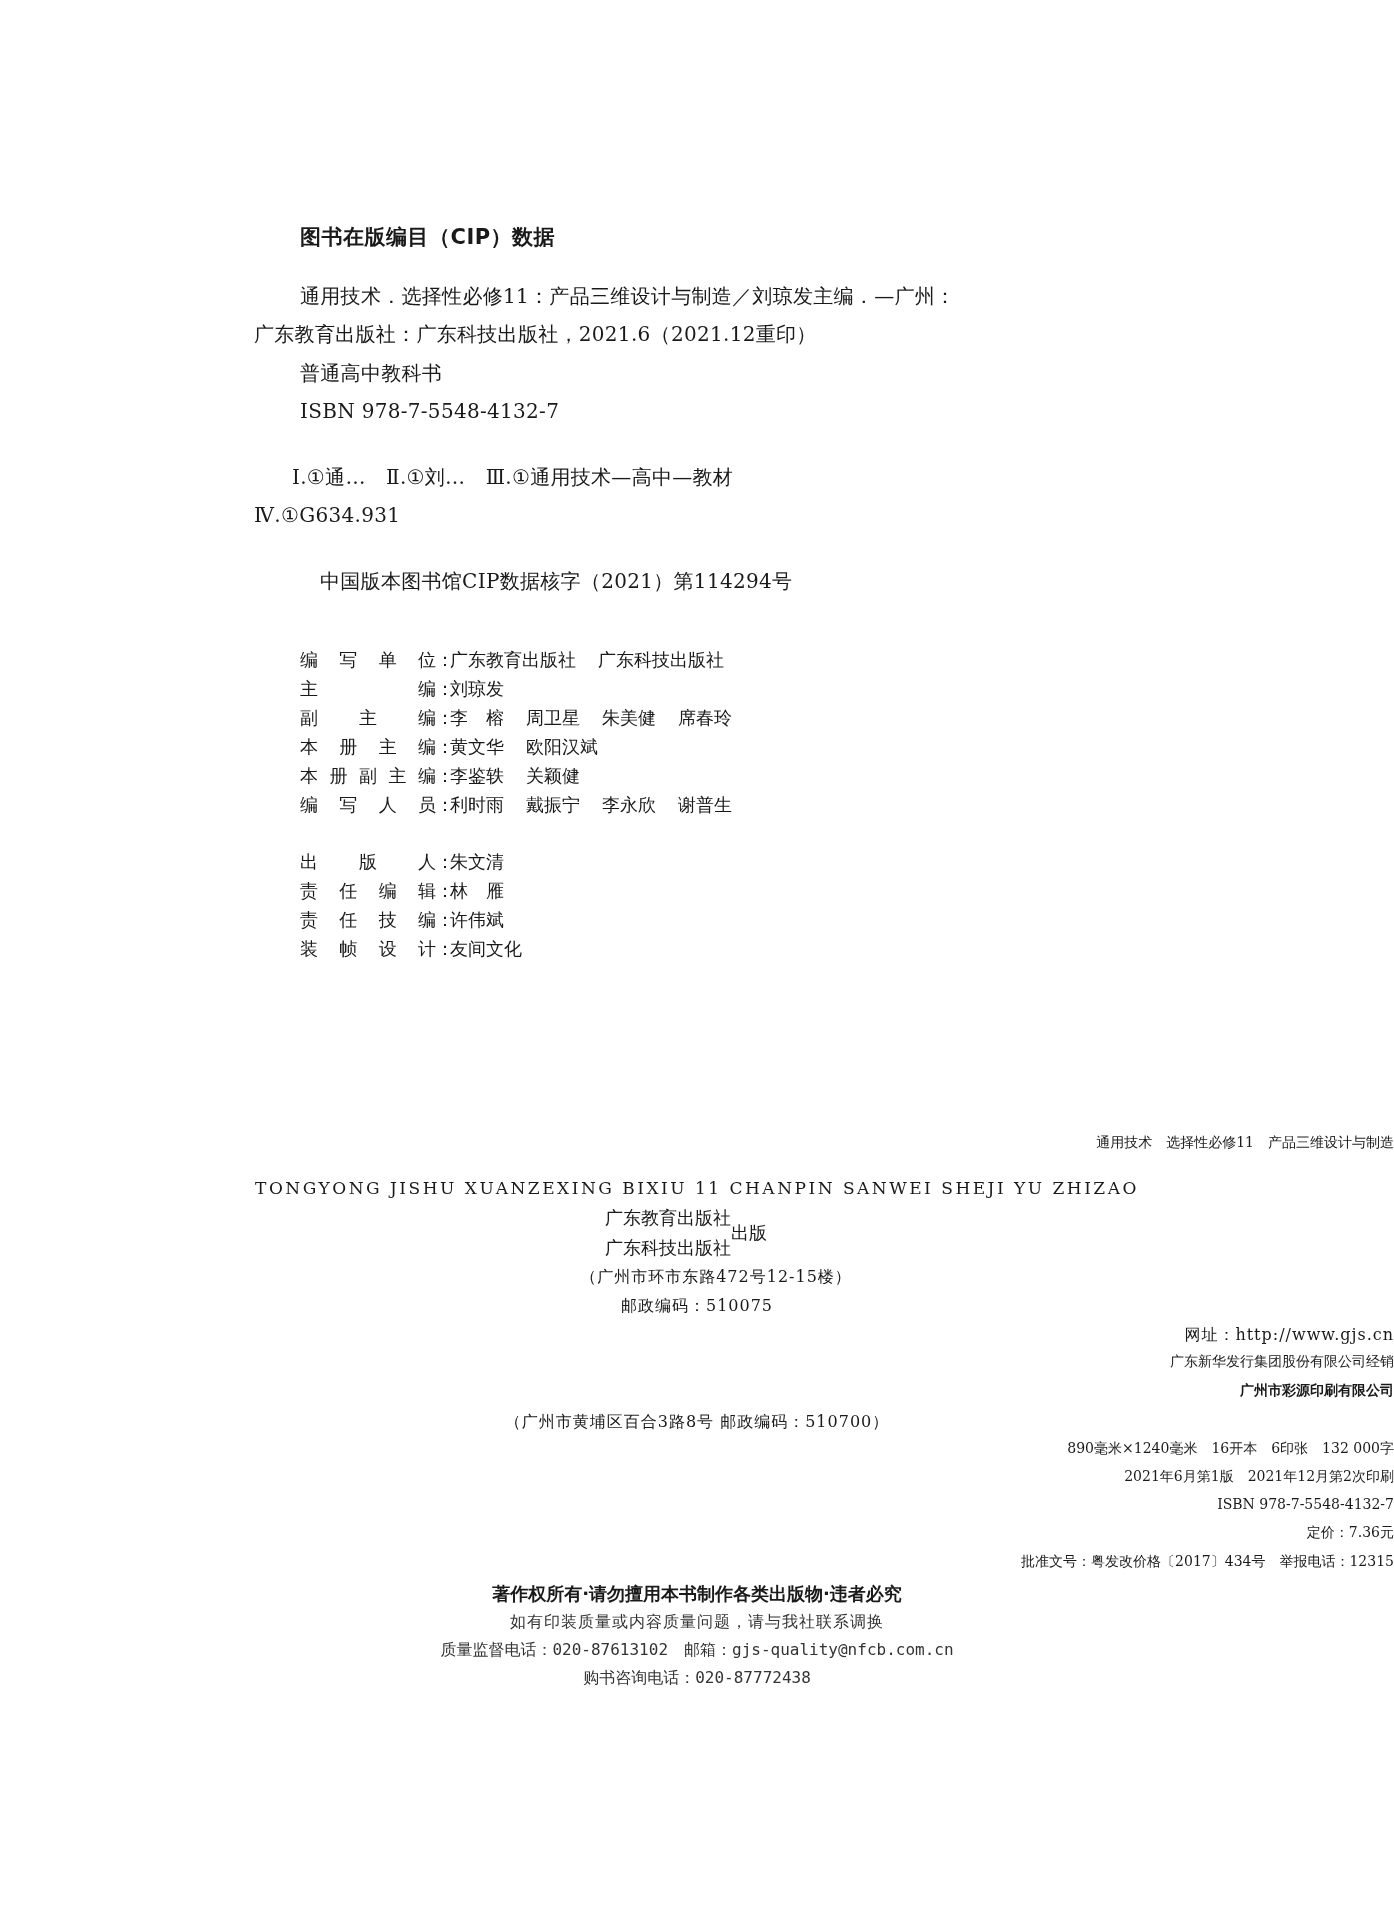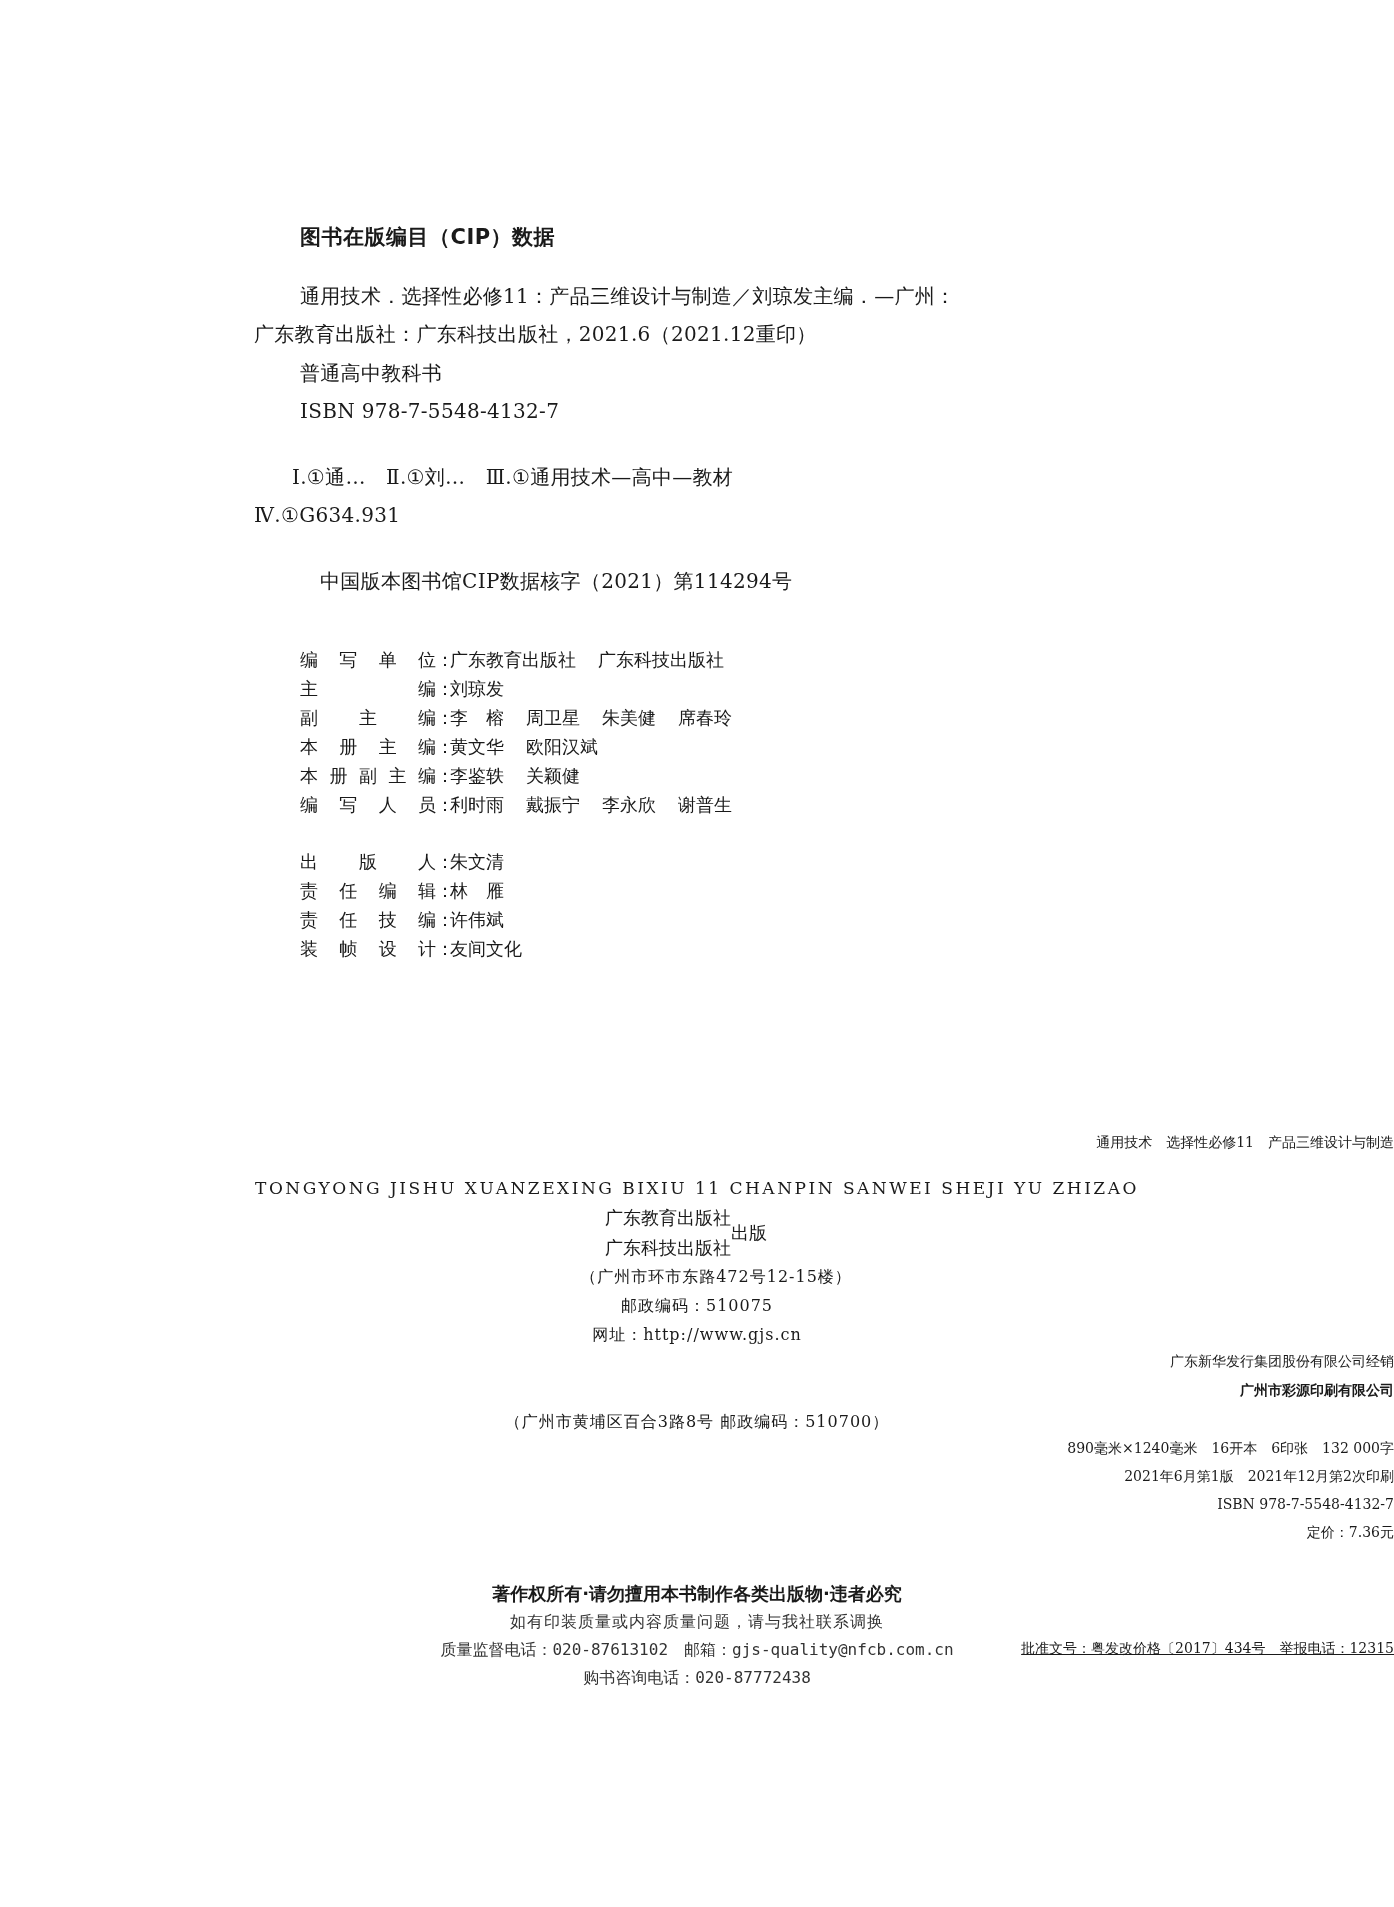--- a/index.html
+++ b/index.html
@@ -161,25 +161,25 @@
 <div class="abs serif pub-block">
   <div class="pub-names">
     <div>广东教育出版社</div>
     <div>广东科技出版社</div>
   </div>
   <div class="pub-suffix">出版</div>
 </div>
 
 <div class="abs serif colophon c-line-small" style="top:1267px;padding-left:19px;">（广州市环市东路472号12-15楼）</div>
 <div class="abs serif colophon c-line-small" style="top:1296px;">邮政编码：510075</div>
-<div class="abs serif colophon c-line-small" style="top:1325px;">网址：http://www.gjs.cn</div>
+<div class="abs serif colophon c-line-small" style="top:1325px;text-align:right;">网址：http://www.gjs.cn</div>
 <div class="abs serif colophon c-line" style="top:1353px;">广东新华发行集团股份有限公司经销</div>
 <div class="abs serif colophon c-line" style="top:1382px;font-weight:bold;">广州市彩源印刷有限公司</div>
 <div class="abs serif colophon c-line-small" style="top:1412px;">（广州市黄埔区百合3路8号 邮政编码：510700）</div>
 <div class="abs serif colophon c-line" style="top:1440px;">890毫米×1240毫米　16开本　6印张　132 000字</div>
 <div class="abs serif colophon c-line" style="top:1468px;">2021年6月第1版　2021年12月第2次印刷</div>
 <div class="abs serif colophon c-line" style="top:1496px;">ISBN 978-7-5548-4132-7</div>
 <div class="abs serif colophon c-line" style="top:1524px;">定价：7.36元</div>
-<div class="abs serif colophon c-line" style="top:1640px;text-decoration:underline;">批准文号：粤发改价格〔2017〕434号　举报电话：12315</div>
+<div class="abs serif colophon c-line" style="top:1553px;">批准文号：粤发改价格〔2017〕434号　举报电话：12315</div>
 <div class="abs sans colophon c-bold" style="top:1582px;">著作权所有·请勿擅用本书制作各类出版物·违者必究</div>
 <div class="abs serif colophon c-line-small c-gray" style="top:1612px;">如有印装质量或内容质量问题，请与我社联系调换</div>
 <div class="abs mono colophon c-line-small c-gray" style="top:1640px; letter-spacing:0;">质量监督电话：020-87613102　邮箱：gjs-quality@nfcb.com.cn</div>
 <div class="abs mono colophon c-line-small c-gray" style="top:1668px; letter-spacing:0;">购书咨询电话：020-87772438</div>
 
 </body></html>

